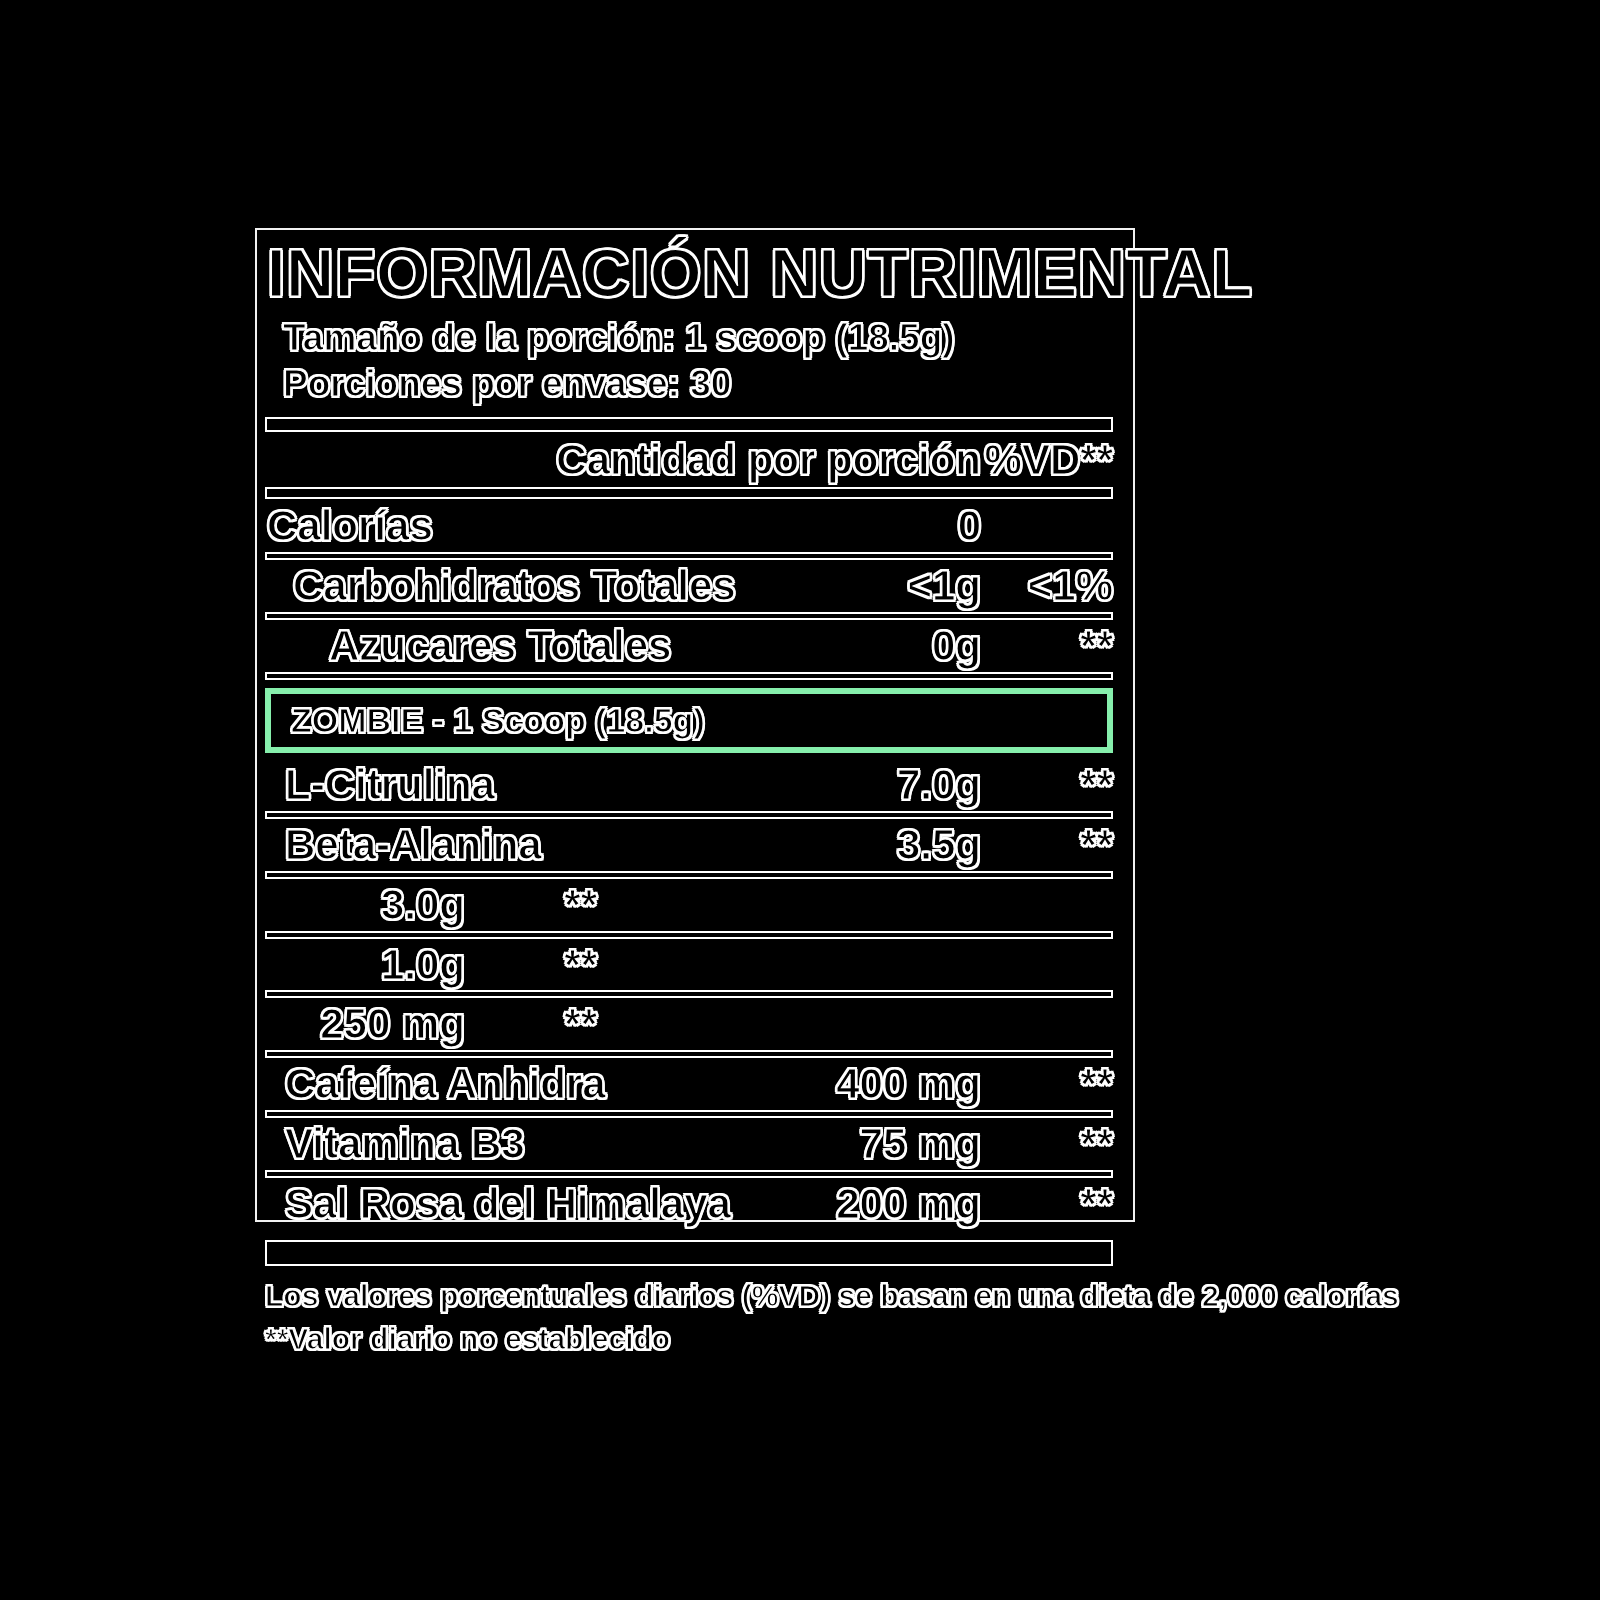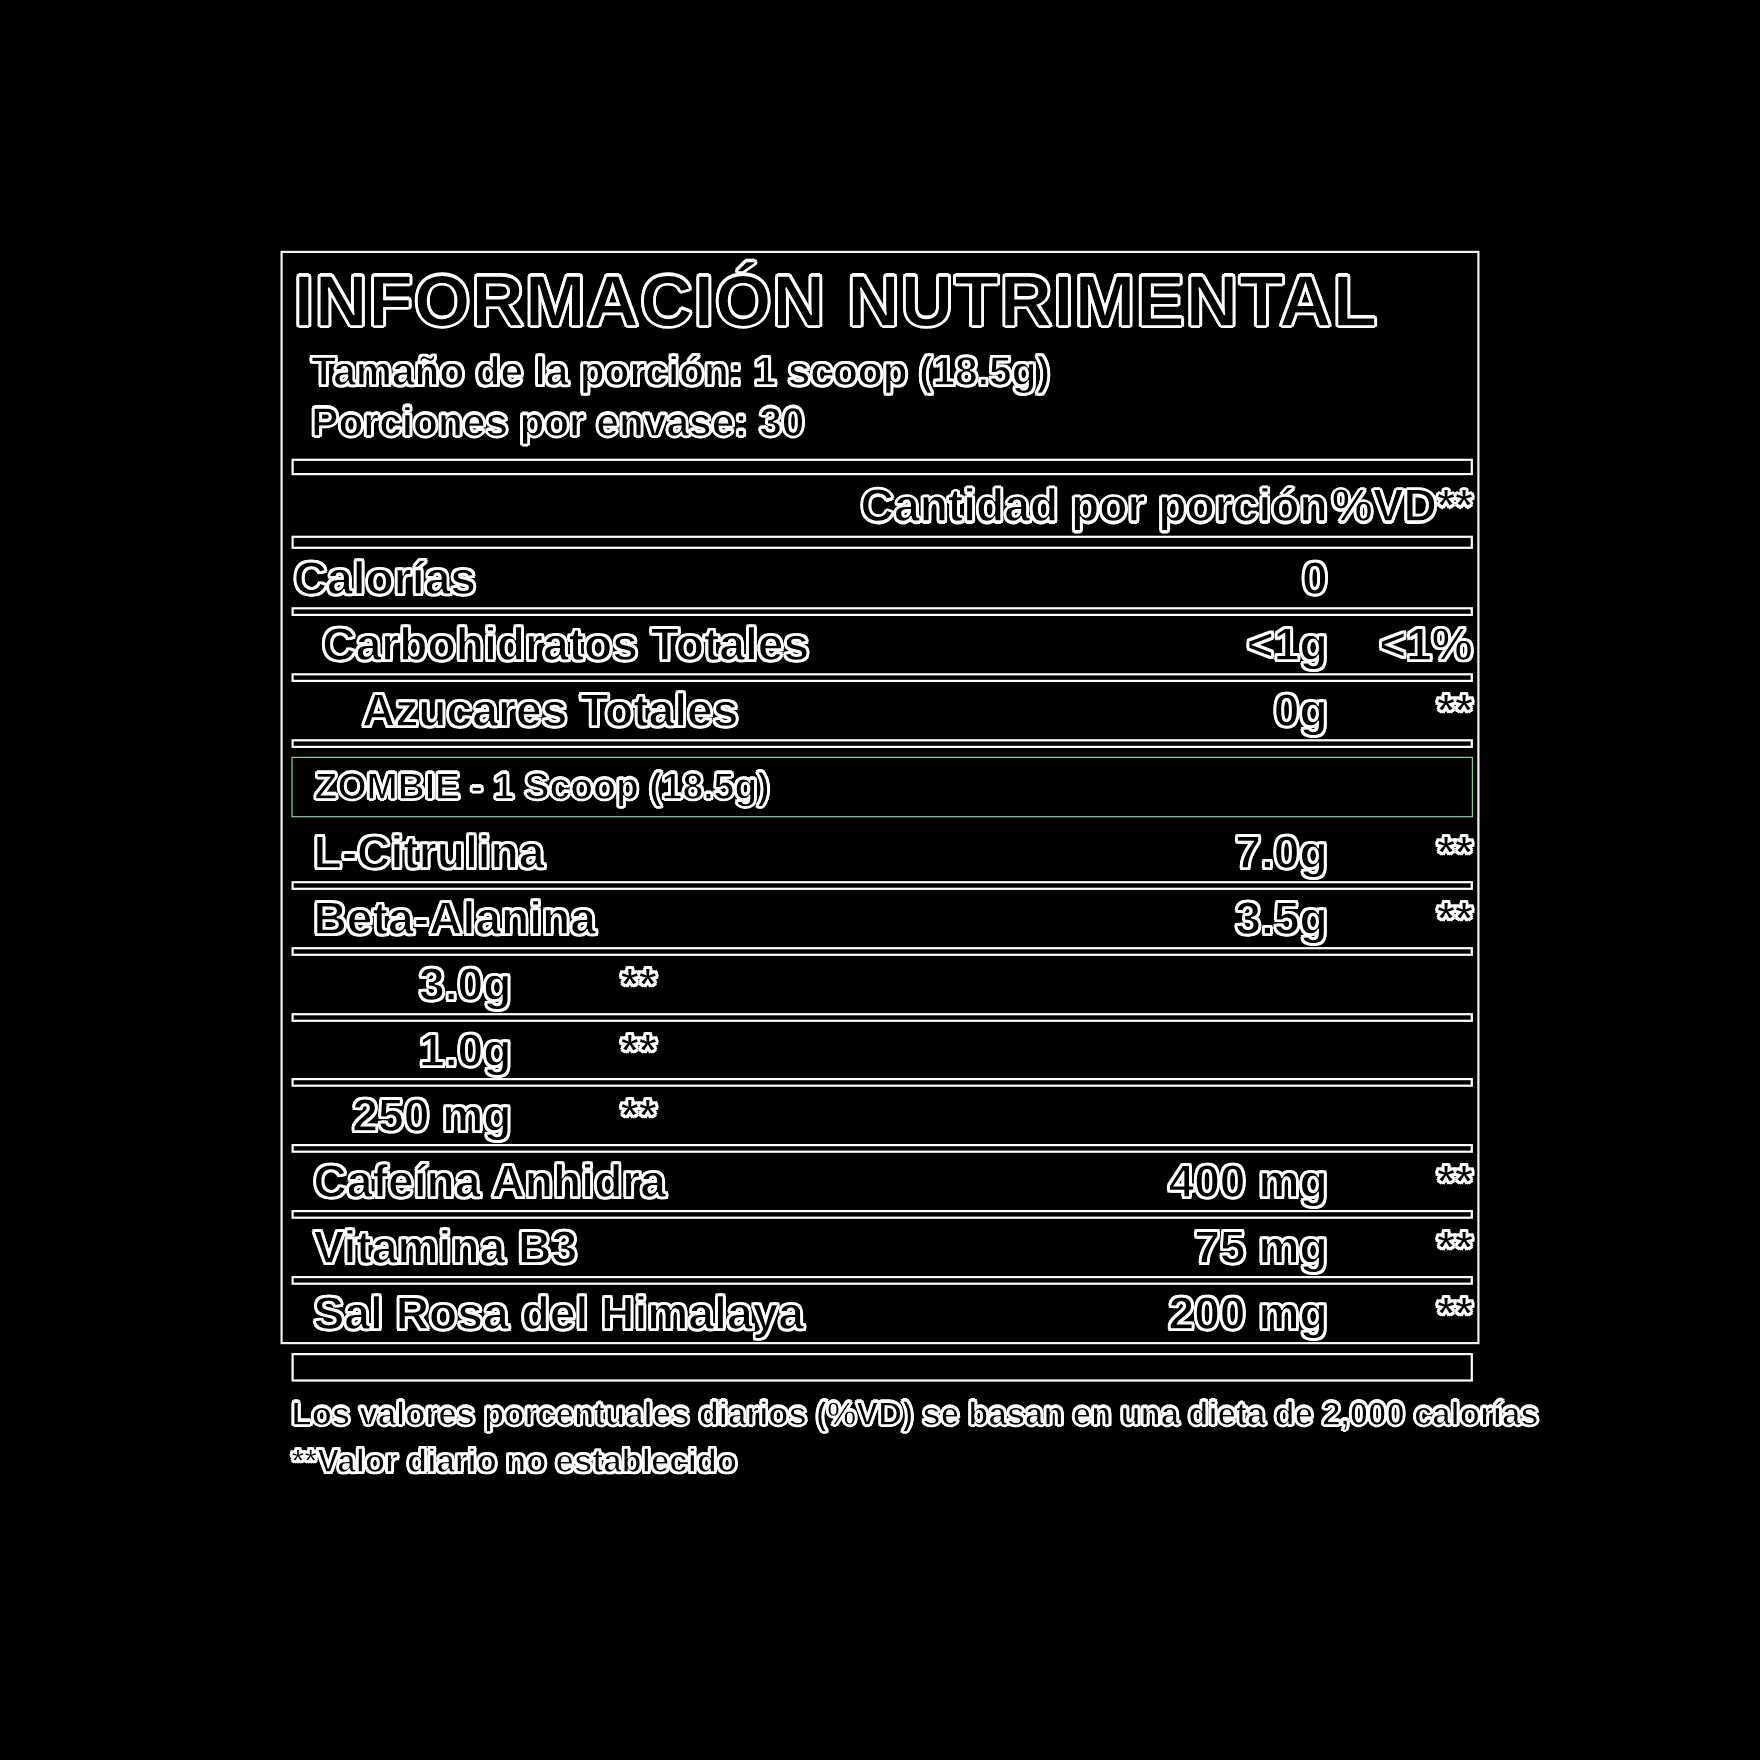--- a/index.html
+++ b/index.html
@@ -15,25 +15,25 @@
     color:#000;
     -webkit-text-stroke:1.2px #fff;
     text-shadow:
       -1.6px -1.6px 0 #fff, 1.6px -1.6px 0 #fff,
       -1.6px  1.6px 0 #fff, 1.6px  1.6px 0 #fff,
       0 -2px 0 #fff, 0 2px 0 #fff,
       -2px 0 0 #fff, 2px 0 0 #fff;
   }
   .lbl{
     position:absolute; left:255px; top:228px;
-    width:1090px; height:994px;
+    width:880px; height:994px;
     box-sizing:border-box;
     background:#000;
     border:2px solid #f2f2f2;
-    padding:6px 4px 0 8px;
+    padding:6px 20px 0 8px;
   }
   .title{
     font-size:66px; font-weight:700; letter-spacing:1px;
     line-height:1.02; margin:4px 0 8px 2px; white-space:nowrap;
   }
   .serv{
     font-size:37px; font-weight:700; line-height:1.24;
     margin-left:18px; white-space:nowrap;
   }
   .bar{border:2px solid #fff; background:#000; margin:4px 0;}
@@ -43,21 +43,21 @@
   .bar.big{height:22px; margin-top:12px; margin-bottom:8px;}
   .nrow{display:flex; align-items:center; font-size:42px; font-weight:700; line-height:1.14;}
   .nrow .name{flex:1; white-space:nowrap;}
   .nrow .amt{width:200px; text-align:right; white-space:nowrap;}
   .nrow .vd{width:132px; text-align:right; white-space:nowrap;}
   .hdr .name{text-align:right;}
   .ind0{padding-left:2px;} .ind1{padding-left:28px;}
   .ind2{padding-left:64px;} .ind3{padding-left:98px;}
   .indb{padding-left:20px;}
   .zbox{
-    border:1px solid #86efac; margin:8px 0 8px 0;
+    border:6px solid #86efac; margin:8px 0 8px 0;
     padding:8px 4px 8px 20px;
     font-size:34px; font-weight:700; line-height:1.1;
   }
   .foot{font-size:30px; font-weight:700; line-height:1.45; white-space:nowrap;}
 </style>
 </head>
 <body>
 
 <div class="lbl">
 

